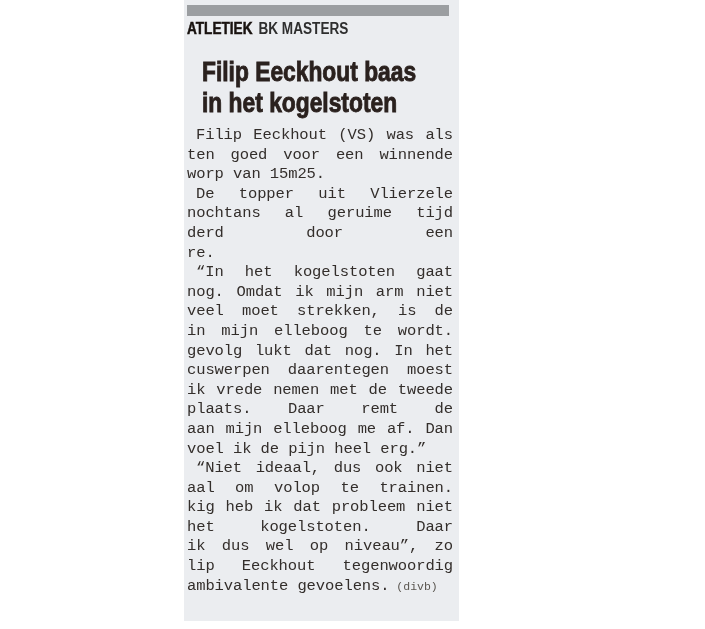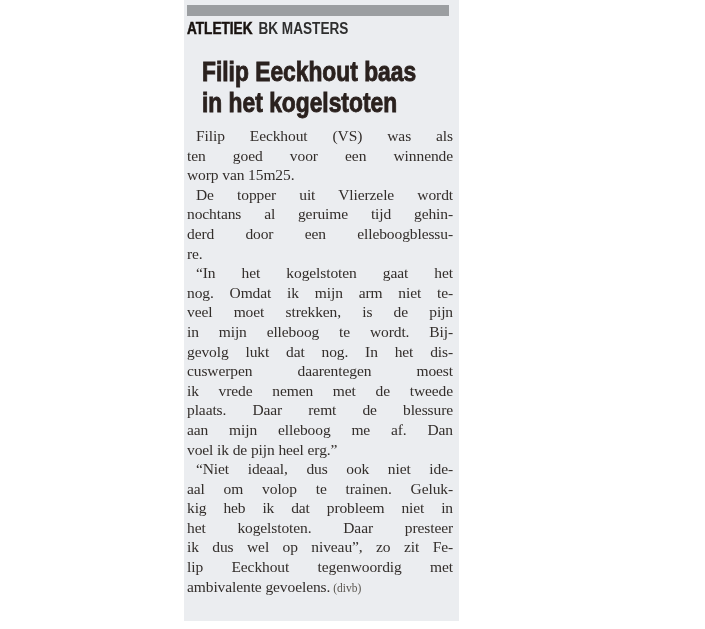--- a/index.html
+++ b/index.html
@@ -65,21 +65,21 @@
     white-space: nowrap;
     transform: scaleX(0.8);
     transform-origin: 0 50%;
     -webkit-text-stroke: 0.9px var(--headline, #2a211e);
   }
   .body {
     position: absolute;
     left: 3px;
     top: 126px;
     width: 266px;
-    font-family: Liberation Serif, serif;
+    font-family: Liberation Mono, monospace;
     font-size: 15.5px;
     color: var(--body_text, #332e2b);
     letter-spacing: -0.1px;
   }
   .line {
     height: 19.6px;
     line-height: 19.6px;
     text-align: justify;
     overflow: hidden;
   }

